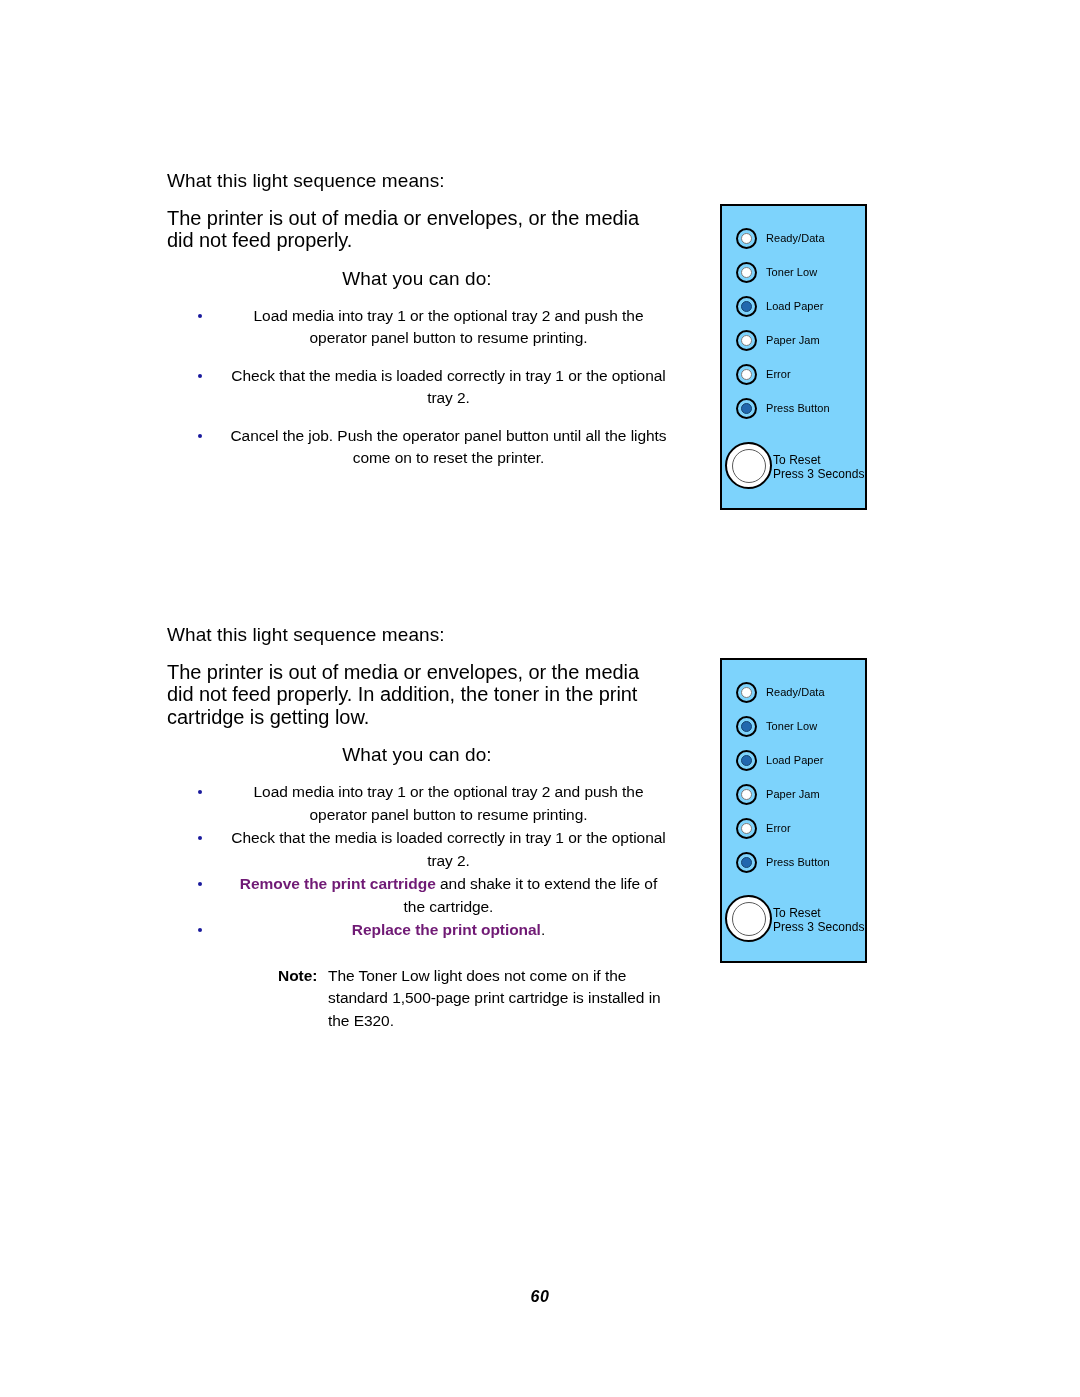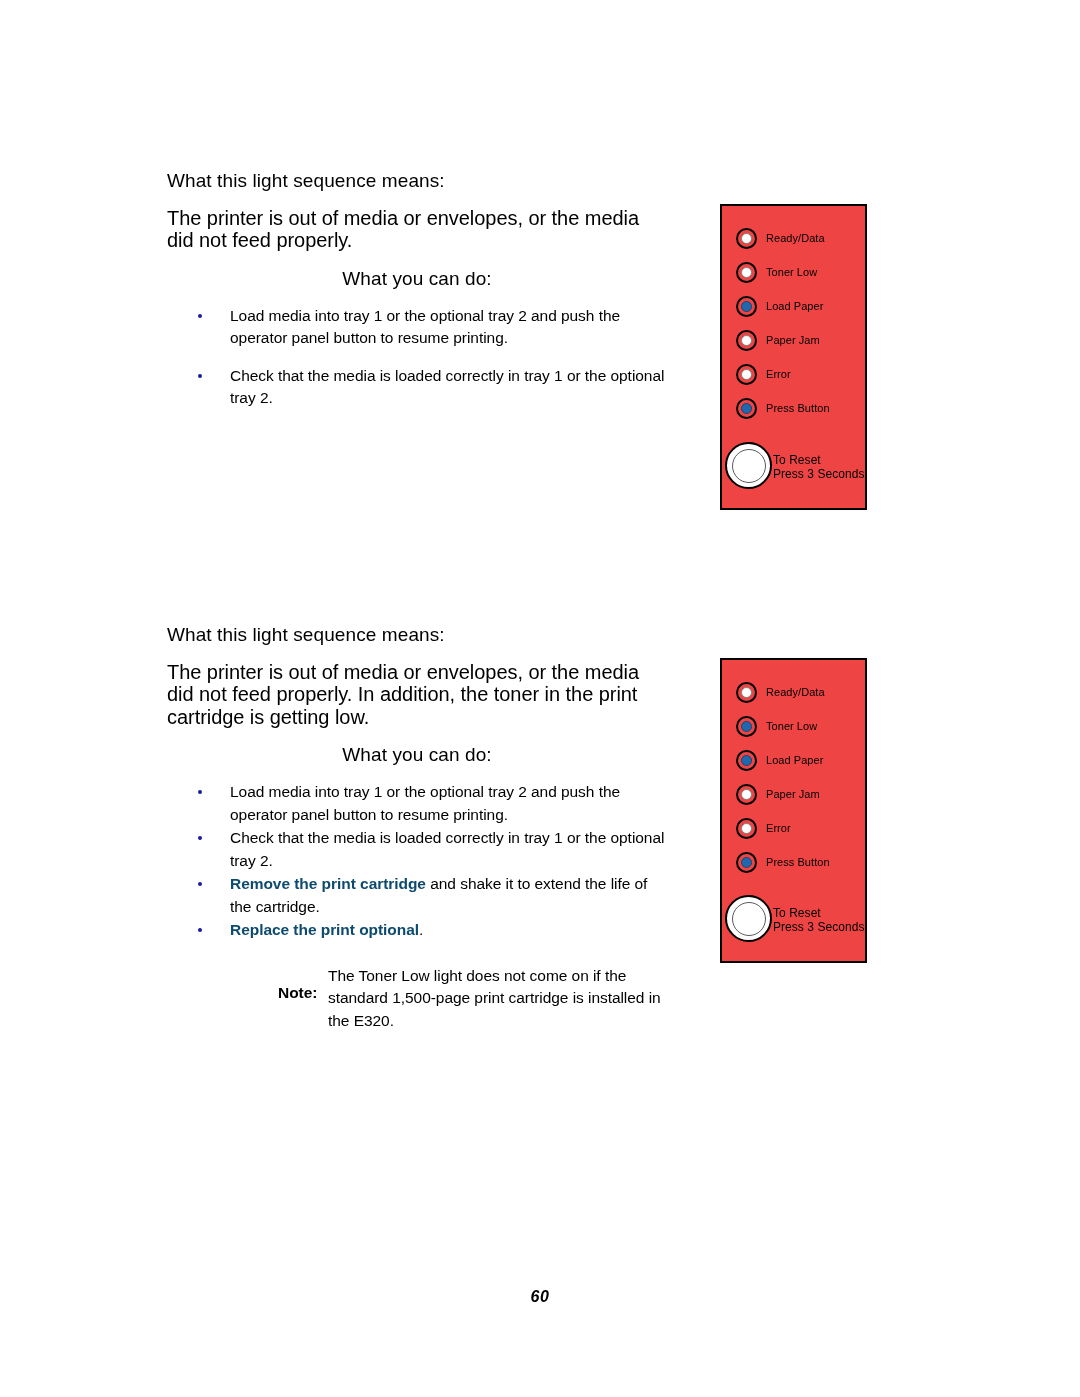--- a/index.html
+++ b/index.html
@@ -43,20 +43,21 @@
     font-size: 20px;
     line-height: 22.5px;
     margin: 0 0 16px 0;
     letter-spacing: -0.05px;
   }
 
   ul.bullets {
     list-style: none;
     margin: 0;
     padding: 0;
+    text-align: center;
   }
   ul.bullets li {
     position: relative;
     padding-left: 63px;
     font-size: 15.5px;
     line-height: 22.5px;
     letter-spacing: -0.05px;
   }
   #section-1 ul.bullets li { margin-bottom: 15px; }
   #section-2 ul.bullets li { margin-bottom: 1px; }
@@ -65,45 +66,44 @@
     position: absolute;
     left: 31px;
     top: 9px;
     width: 4px;
     height: 4px;
     background: #1a1a9c;
     border-radius: 50%;
   }
 
   .link {
-    color: #0c4a6e;
+    color: #701a75;
     font-weight: bold;
   }
 
   .note {
     position: relative;
     margin-top: 23px;
     padding-left: 161px;
     font-size: 15.5px;
     line-height: 22.5px;
     letter-spacing: -0.05px;
   }
   .note .note-label {
     position: absolute;
     left: 111px;
     top: 0;
     font-weight: bold;
-    margin-top: 17px;
   }
 
   
   .panel {
     position: absolute;
     border: 2px solid #000;
-    background: #ef4444;
+    background: #7dd3fc;
     box-sizing: border-box;
   }
   #panel-1 { left: 720px; top: 204px; width: 147px; height: 306px; }
   #panel-2 { left: 720px; top: 658px; width: 147px; height: 305px; }
 
   .led-list {
     position: absolute;
     left: 14px;
     top: 15px;
     margin: 0;
@@ -214,20 +214,24 @@
     <p class="heading second">What you can do:</p>
 
     <ul class="bullets">
       <li>
         <span class="bullet-dot"></span>
         <span>Load media into tray 1 or the optional tray 2 and push the operator panel button to resume printing.</span>
       </li>
       <li>
         <span class="bullet-dot"></span>
         <span>Check that the media is loaded correctly in tray 1 or the optional tray 2.</span>
+      </li>
+      <li>
+        <span class="bullet-dot"></span>
+        <span>Cancel the job. Push the operator panel button until all the lights come on to reset the printer.</span>
       </li>
     </ul>
   </div>
 
   <div class="panel" id="panel-1">
     <ul class="led-list">
       <li class="led-row">
         <span class="led off">
             <span class="core"></span>
           </span>

